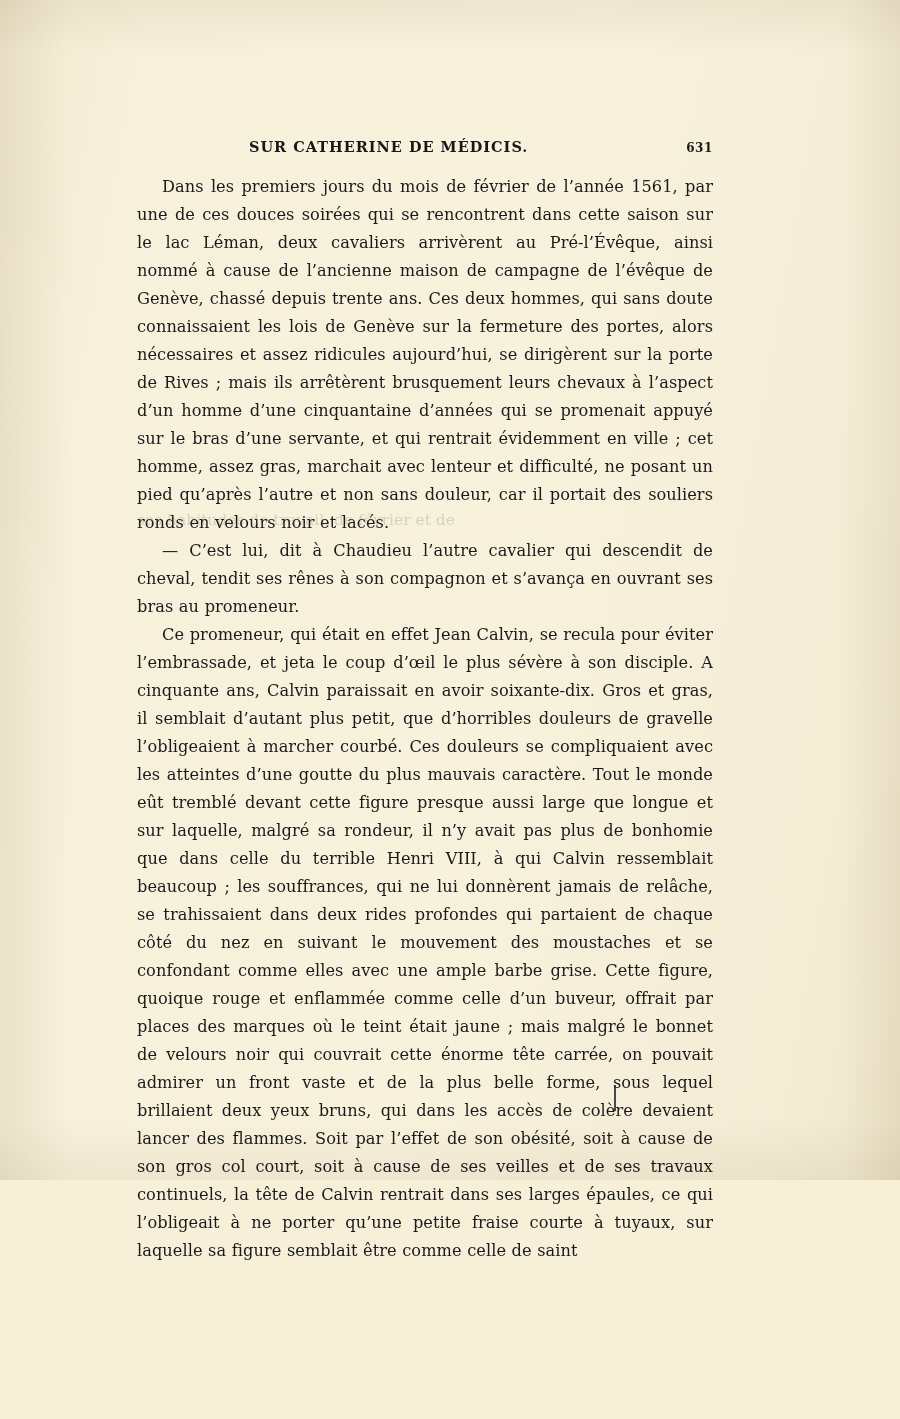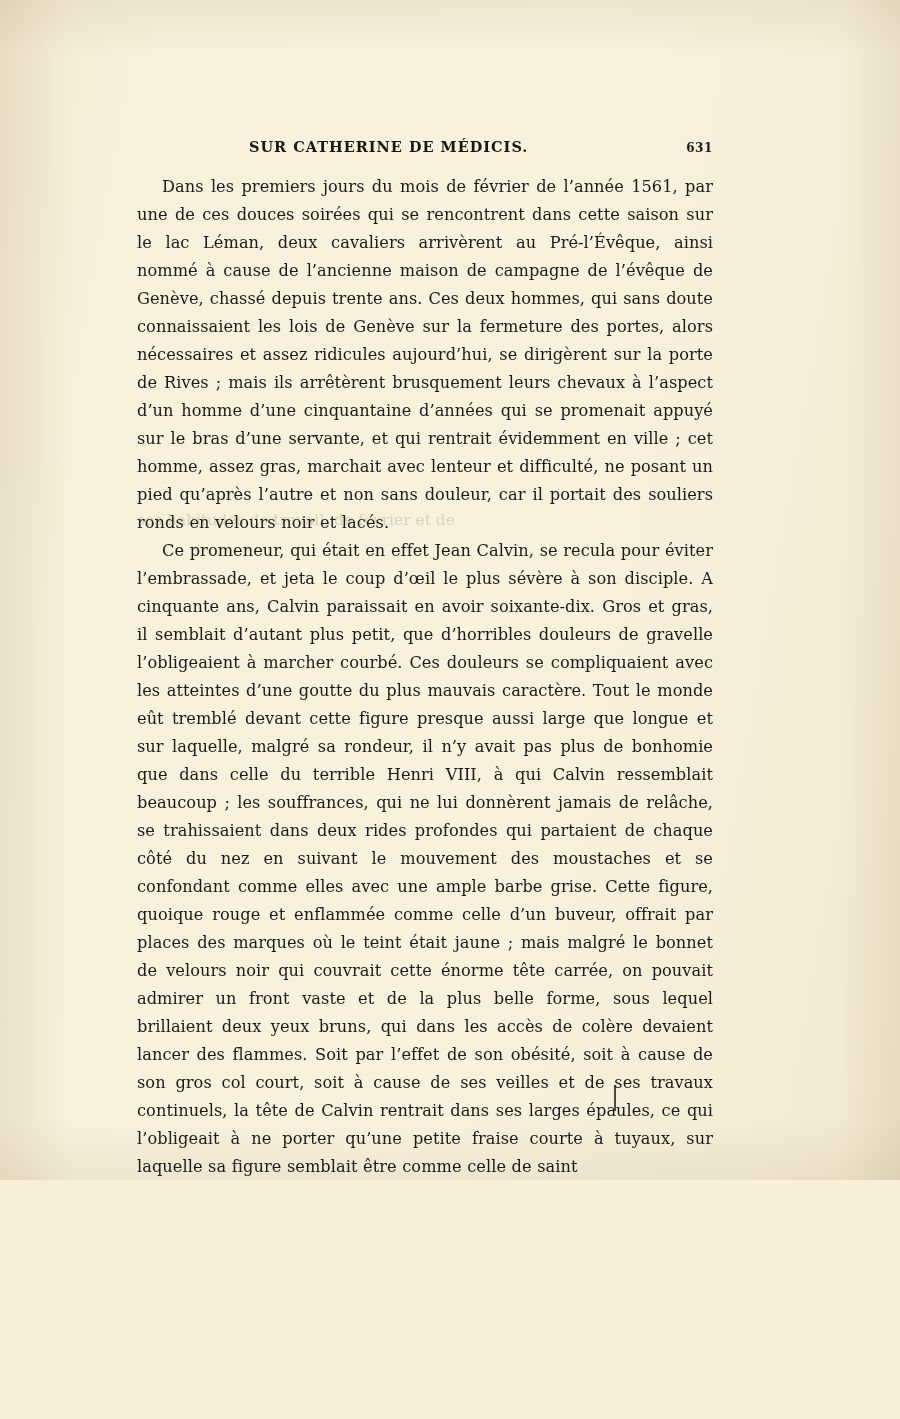--- a/index.html
+++ b/index.html
@@ -104,17 +104,18 @@
   <div class="content">
 
     <div class="header-line">
       <div class="running-head">SUR CATHERINE DE MÉDICIS.</div>
       <div class="folio">631</div>
     </div>
 
     <div class="ghost g1">ses habitudes de travail, de février et de</div>
 
     <p class="para">Dans les premiers jours du mois de février de l’année 1561, par une de ces douces soirées qui se rencontrent dans cette saison sur le lac Léman, deux cavaliers arrivèrent au Pré-l’Évêque, ainsi nommé à cause de l’ancienne maison de campagne de l’évêque de Genève, chassé depuis trente ans. Ces deux hommes, qui sans doute connaissaient les lois de Genève sur la fermeture des portes, alors nécessaires et assez ridicules aujourd’hui, se dirigèrent sur la porte de Rives ; mais ils arrêtèrent brusquement leurs chevaux à l’aspect d’un homme d’une cinquantaine d’années qui se promenait appuyé sur le bras d’une servante, et qui rentrait évidemment en ville ; cet homme, assez gras, marchait avec lenteur et difficulté, ne posant un pied qu’après l’autre et non sans douleur, car il portait des souliers ronds en velours noir et lacés.</p>
+    <p class="para">— C’est lui, dit à Chaudieu l’autre cavalier qui descendit de cheval, tendit ses rênes à son compagnon et s’avança en ouvrant ses bras au promeneur.</p>
     <p class="para">Ce promeneur, qui était en effet Jean Calvin, se recula pour éviter l’embrassade, et jeta le coup d’œil le plus sévère à son disciple. A cinquante ans, Calvin paraissait en avoir soixante-dix. Gros et gras, il semblait d’autant plus petit, que d’horribles douleurs de gravelle l’obligeaient à marcher courbé. Ces douleurs se compliquaient avec les atteintes d’une goutte du plus mauvais caractère. Tout le monde eût tremblé devant cette figure presque aussi large que longue et sur laquelle, malgré sa rondeur, il n’y avait pas plus de bonhomie que dans celle du terrible Henri VIII, à qui Calvin ressemblait beaucoup ; les souffrances, qui ne lui donnèrent jamais de relâche, se trahissaient dans deux rides profondes qui partaient de chaque côté du nez en suivant le mouvement des moustaches et se confondant comme elles avec une ample barbe grise. Cette figure, quoique rouge et enflammée comme celle d’un buveur, offrait par places des marques où le teint était jaune ; mais malgré le bonnet de velours noir qui couvrait cette énorme tête carrée, on pouvait admirer un front vaste et de la plus belle forme, sous lequel brillaient deux yeux bruns, qui dans les accès de colère devaient lancer des flammes. Soit par l’effet de son obésité, soit à cause de son gros col court, soit à cause de ses veilles et de ses travaux continuels, la tête de Calvin rentrait dans ses larges épaules, ce qui l’obligeait à ne porter qu’une petite fraise courte à tuyaux, sur laquelle sa figure semblait être comme celle de saint</p>
 
   </div>
   <div class="marker"></div>
 </div>
 
 </body></html>

